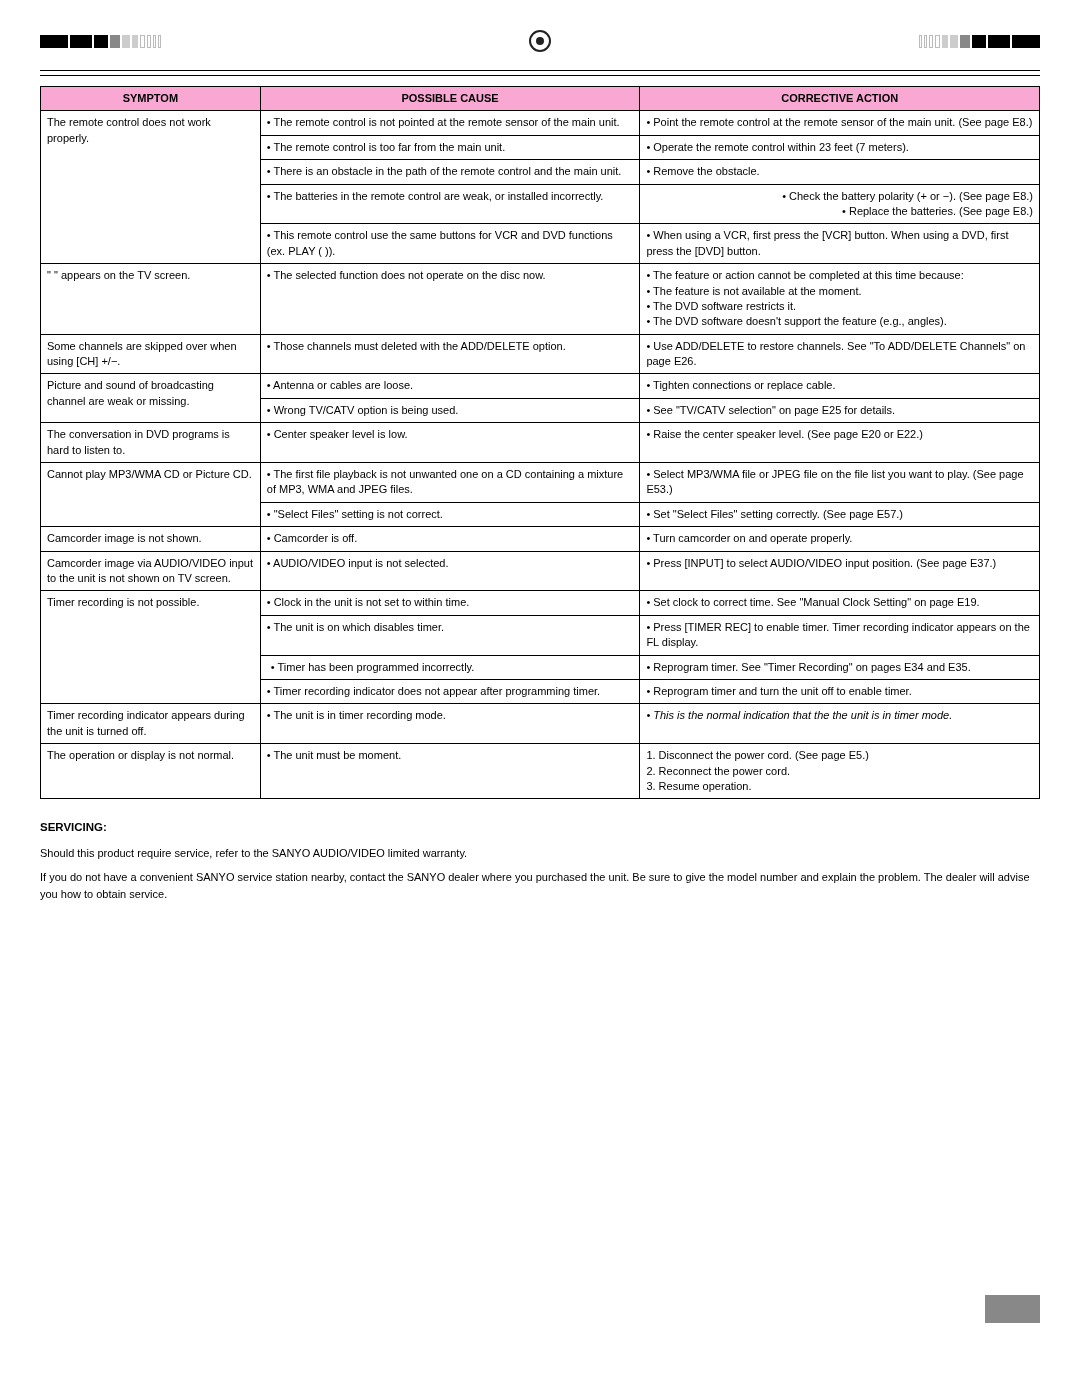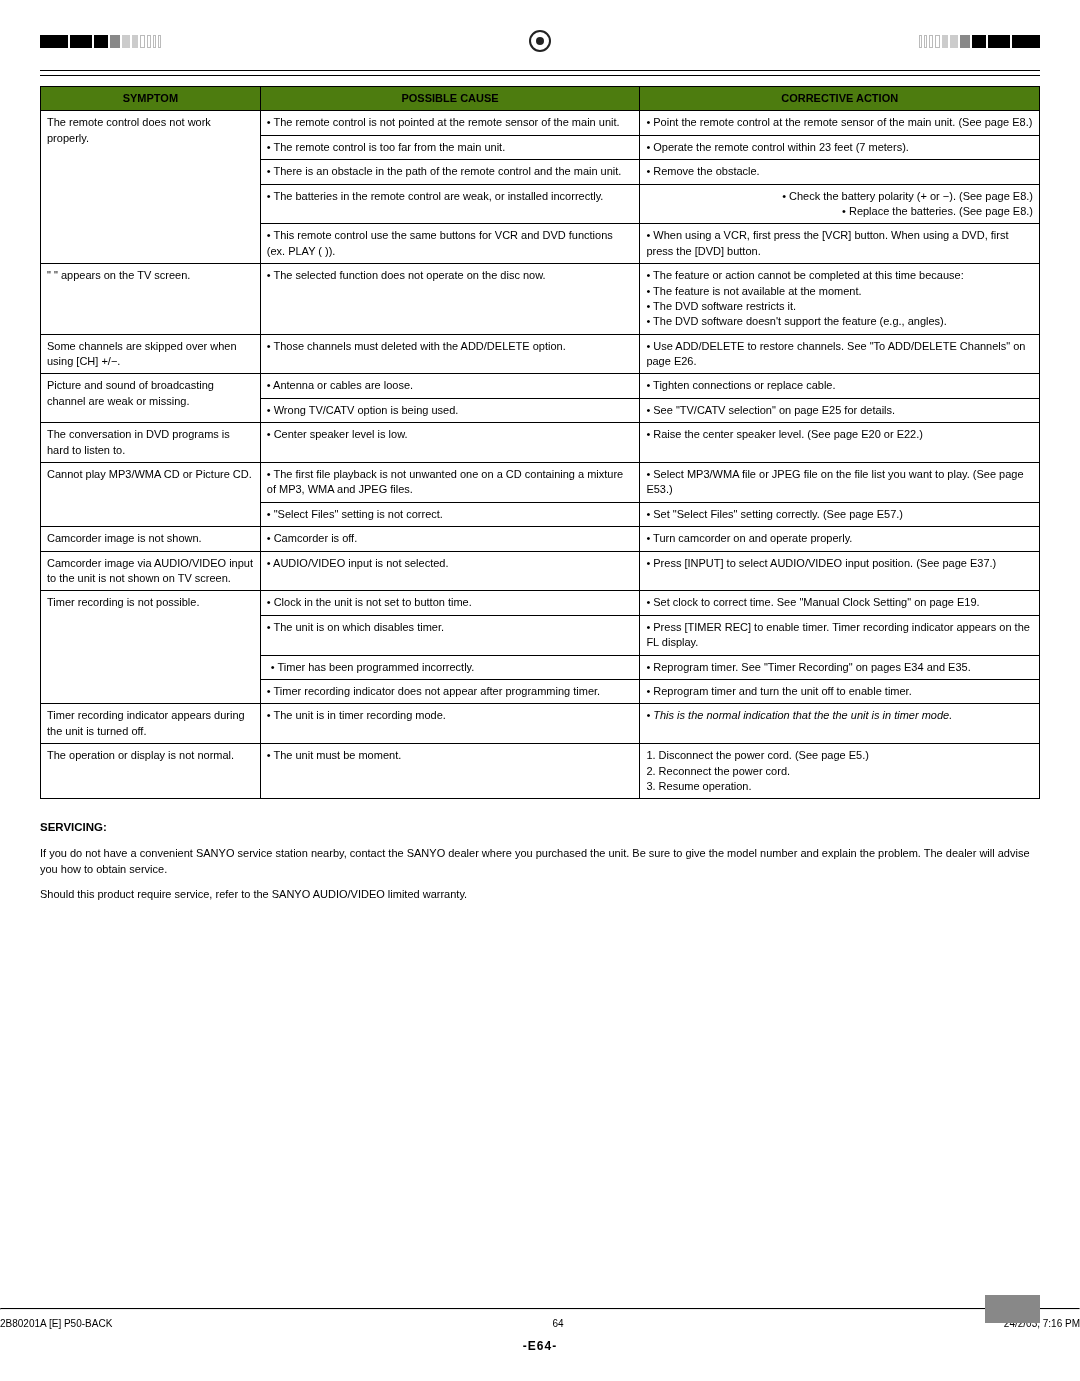--- a/index.html
+++ b/index.html
@@ -61,21 +61,21 @@
     .main-table th, .main-table td {
       border: 1px solid #000;
       padding: 4px 6px;
       vertical-align: top;
       line-height: 1.4;
     }
     .main-table th {
       text-align: center;
       font-weight: bold;
       font-size: 11px;
-      background: #4d7c0f;
+      background: #f9a8d4;
     }
     .col-symptom { width: 22%; }
     .col-cause { width: 38%; }
     .col-action { width: 40%; }
 
     .servicing-section {
       margin-top: 20px;
       font-size: 11px;
       line-height: 1.5;
     }
@@ -224,21 +224,21 @@
           <td style="white-space: pre-line;">• Camcorder is off.</td>
           <td style="white-space: pre-line;">• Turn camcorder on and operate properly.</td>
         </tr>
         <tr>
           <td>Camcorder image via AUDIO/VIDEO input to the unit is not shown on TV screen.</td>
           <td style="white-space: pre-line;">• AUDIO/VIDEO input is not selected.</td>
           <td style="white-space: pre-line;">• Press [INPUT] to select AUDIO/VIDEO input position. (See page E37.)</td>
         </tr>
         <tr>
           <td rowspan="4">Timer recording is not possible.</td>
-          <td style="white-space: pre-line;">• Clock in the unit is not set to button time.</td>
+          <td style="white-space: pre-line;">• Clock in the unit is not set to within time.</td>
           <td style="white-space: pre-line; margin-left: 32px;">• Set clock to correct time. See "Manual Clock Setting" on page E19.</td>
         </tr>
         <tr>
           <td style="white-space: pre-line;">• The unit is on which disables timer.</td>
           <td style="white-space: pre-line;">• Press [TIMER REC] to enable timer. Timer recording indicator appears on the FL display.</td>
         </tr>
         <tr>
           <td style="white-space: pre-line; padding-left: 10px;">• Timer has been programmed incorrectly.</td>
           <td style="white-space: pre-line;">• Reprogram timer. See "Timer Recording" on pages E34 and E35.</td>
         </tr>
@@ -256,35 +256,20 @@
           <td style="white-space: pre-line;">• The unit must be moment.</td>
           <td style="white-space: pre-line;">1. Disconnect the power cord. (See page E5.)
 2. Reconnect the power cord.
 3. Resume operation.</td>
         </tr>
       </tbody>
   </table>
 
   <div class="servicing-section">
     <span class="servicing-title">SERVICING:</span>
+    <p>Should this product require service, refer to the SANYO AUDIO/VIDEO limited warranty.</p>
     <p>If you do not have a convenient SANYO service station nearby, contact the SANYO dealer where you purchased the unit. Be sure to give the model number and explain the problem. The dealer will advise you how to obtain service.</p>
-    <p>Should this product require service, refer to the SANYO AUDIO/VIDEO limited warranty.</p>
   </div>
 
-  <div class="page-bottom">
-    <hr style="width:100%; border-top:1.5px solid #000; margin-bottom:8px;">
-    <div style="display:flex; justify-content:space-between; width:100%; padding:0 0px; align-items:center;">
-      <span style="font-size:10px;">2B80201A [E] P50-BACK</span>
-      <span style="font-size:10px;">64</span>
-      <span style="font-size:10px;">24/2/03, 7:16 PM</span>
-    </div>
-    <div style="text-align:center; margin-top:10px;">
-      <span class="page-number">-E64-</span>
-    </div>
-    <div style="margin-top:8px;">
-      <div class="bar-strip">
-      </div>
-    </div>
-  </div>
 
   <div style="position:absolute; bottom:58px; right:40px; width:55px; height:28px; background:#888;"></div>
 
 </div>
 
 </body></html>

